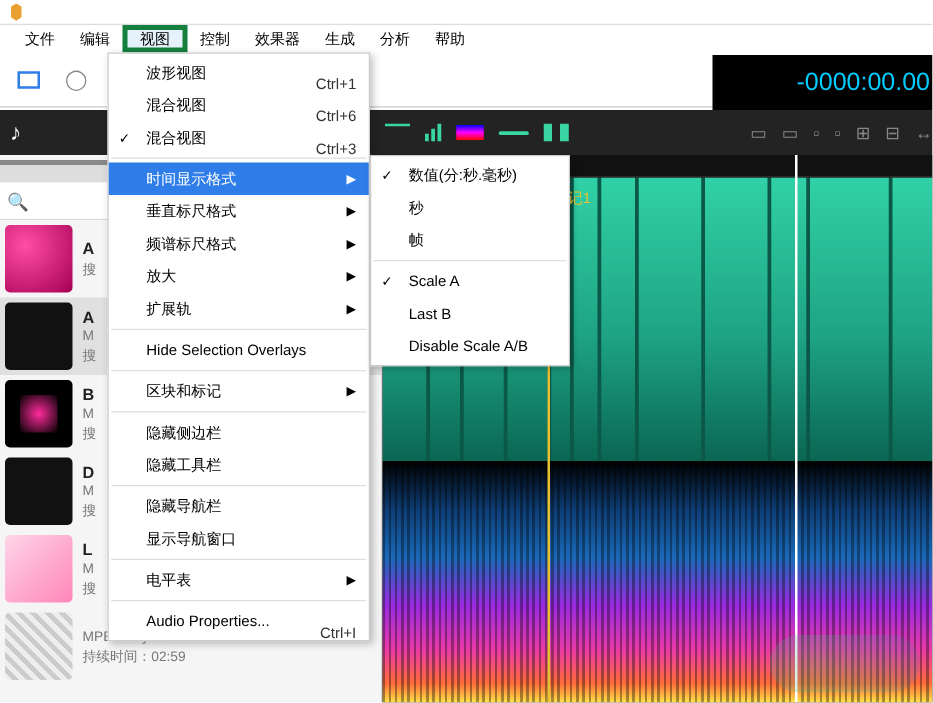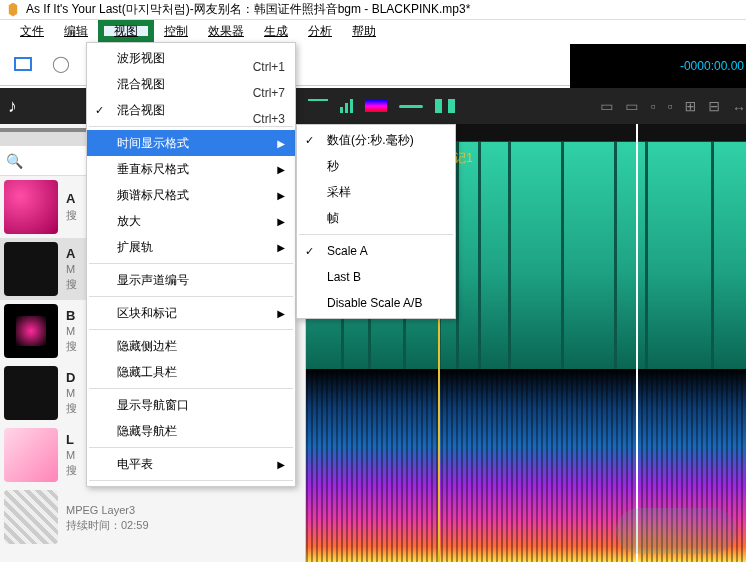--- a/index.html
+++ b/index.html
@@ -1,28 +1,28 @@
 <!DOCTYPE html>
 <html><head>
 <meta charset="utf-8">
 <style>
 * { margin: 0; padding: 0; box-sizing: border-box; font-family: "Microsoft YaHei", sans-serif; font-size: 12px; }
 body { width: 746px; height: 562px; overflow: hidden; background: #fff; position: relative; }
 .titlebar { height: 20px; display: flex; align-items: center; padding-left: 6px; gap: 6px; border-bottom: 1px solid #ddd; }
 .titlebar-icon { width: 14px; height: 14px; background: #e8a030; clip-path: polygon(50% 0%, 80% 20%, 80% 80%, 50% 100%, 20% 80%, 20% 20%); }
 .titlebar-text { font-size: 12px; }
 .menubar { height: 22px; display: flex; align-items: stretch; padding-left: 10px; }
-.menuitem { padding: 0 10px; display: flex; align-items: center; cursor: pointer; text-decoration: underline; }
-.menuitem.active { background: #e5f1fb; border: 6px solid #15803d; }
+.menuitem { padding: 0 10px; display: flex; align-items: center; cursor: pointer; }
+.menuitem.active { background: #e5f1fb; border: 4px solid #15803d; }
 .toolbar { height: 44px; background: #fff; border-bottom: 1px solid #ccc; display: flex; align-items: center; padding-left: 14px; gap: 20px; }
 .tb-rect { width: 18px; height: 14px; border: 2px solid #2e7de8; }
 .tb-ico { width: 18px; height: 18px; color: #888; font-size: 16px; display:flex; align-items:center; justify-content:center;}
 .audio-info { position: absolute; right: 90px; top: 52px; width: 70px; height: 30px; background:#000; color:#0cf; font-size:11px; display:flex; flex-direction:column; justify-content:center; padding-left:6px;}
 .timecode { position: absolute; right: 0; top: 44px; height: 44px; width: 176px; background: #000; color: #fff; font-family: "Consolas", monospace; display: flex; align-items: center; justify-content: flex-end; padding-right: 2px;}
-.timecode .neg { color:#0cf; font-size:12px;}
+.timecode .neg { color:#0cf; font-size:20px;}
 .timecode .big { color:#fff; font-size:24px; font-weight:bold;}
 .darkbar { position: absolute; top: 88px; left: 0; right: 0; height: 36px; background: #232323; display: flex; align-items: center; padding-left: 8px; gap: 12px; }
 .darkbar .note { color:#fff; font-size:18px;}
 .darkbar .ico { color:#aaa; font-size:14px;}
 .darkbar .shelf { width:20px; height:14px; border-top:2px solid #39d6a4;}
 .darkbar .bars3 {display:flex;gap:2px;align-items:flex-end;}
 .darkbar .bars3 span{width:3px;background:#39d6a4;}
 .darkbar .grad { width:22px; height:12px; background:linear-gradient(#00f,#f0f,#f00);}
 .darkbar .uline { width:24px; height:3px; background:#39d6a4; border-radius:2px; }
 .darkbar .stepper { width:20px; height:14px; background:linear-gradient(to right,#39d6a4 0 33%,transparent 33% 66%,#39d6a4 66%);}
@@ -66,21 +66,20 @@
 .dd-sep { height: 1px; background: #ddd; margin: 3px 2px; }
 .dropdown.main { top: 42px; left: 86px; width: 210px; padding:2px 0;}
 .dropdown.sub { top: 124px; left: 296px; width: 160px; padding:2px 0;}
 .watermark { position:absolute; right:10px; bottom:8px; width:120px; height:46px; border-radius:30px; background:radial-gradient(circle at 30% 50%, rgba(70,200,120,0.4), rgba(40,120,200,0.25)); opacity:0.6;}
 </style>
 </head>
 <body>
 
 <div class="titlebar">
   <div class="titlebar-icon"></div>
-  <div class="titlebar-text">As If It's Your Last(마지막처럼)-网友别名：韩国证件照抖音bgm - BLACKPINK.mp3*</div>
 </div>
 
 <div class="menubar" id="menubar">
     <div class="menuitem">文件</div>
     <div class="menuitem">编辑</div>
     <div class="menuitem active">视图</div>
     <div class="menuitem">控制</div>
     <div class="menuitem">效果器</div>
     <div class="menuitem">生成</div>
     <div class="menuitem">分析</div>
@@ -217,21 +216,21 @@
   </div>
 </div>
 
 <div class="dropdown main" id="view-dd">
     <div class="dd-item">
       <span>波形视图</span>
       <span class="shortcut">Ctrl+1</span>
     </div>
     <div class="dd-item">
       <span>混合视图</span>
-      <span class="shortcut">Ctrl+7</span>
+      <span class="shortcut">Ctrl+6</span>
     </div>
     <div class="dd-item">
       <span class="check">✓</span>
       <span>混合视图</span>
       <span class="shortcut">Ctrl+3</span>
     </div>
     <div class="dd-sep"></div>
     <div class="dd-item hl">
       <span>时间显示格式</span>
       <span class="arrow">▶</span>
@@ -247,61 +246,62 @@
     <div class="dd-item">
       <span>放大</span>
       <span class="arrow">▶</span>
     </div>
     <div class="dd-item">
       <span>扩展轨</span>
       <span class="arrow">▶</span>
     </div>
     <div class="dd-sep"></div>
     <div class="dd-item">
-      <span>显示声道编号</span>
+      <span>Hide Selection Overlays</span>
     </div>
     <div class="dd-sep"></div>
     <div class="dd-item">
       <span>区块和标记</span>
       <span class="arrow">▶</span>
     </div>
     <div class="dd-sep"></div>
     <div class="dd-item">
       <span>隐藏侧边栏</span>
     </div>
     <div class="dd-item">
       <span>隐藏工具栏</span>
     </div>
     <div class="dd-sep"></div>
     <div class="dd-item">
+      <span>隐藏导航栏</span>
+    </div>
+    <div class="dd-item">
       <span>显示导航窗口</span>
     </div>
-    <div class="dd-item">
-      <span>隐藏导航栏</span>
-    </div>
     <div class="dd-sep"></div>
     <div class="dd-item">
       <span>电平表</span>
       <span class="arrow">▶</span>
     </div>
     <div class="dd-sep"></div>
+    <div class="dd-item">
+      <span>Audio Properties...</span>
+      <span class="shortcut">Ctrl+I</span>
+    </div>
   </div>
 
 <div class="dropdown sub" id="sub-dd">
     <div class="dd-item">
       <span class="check">✓</span>
       <span>数值(分:秒.毫秒)</span>
     </div>
     <div class="dd-item">
       <span>秒</span>
     </div>
     <div class="dd-item">
-      <span>采样</span>
-    </div>
-    <div class="dd-item">
       <span>帧</span>
     </div>
     <div class="dd-sep"></div>
     <div class="dd-item">
       <span class="check">✓</span>
       <span>Scale A</span>
     </div>
     <div class="dd-item">
       <span>Last B</span>
     </div>

